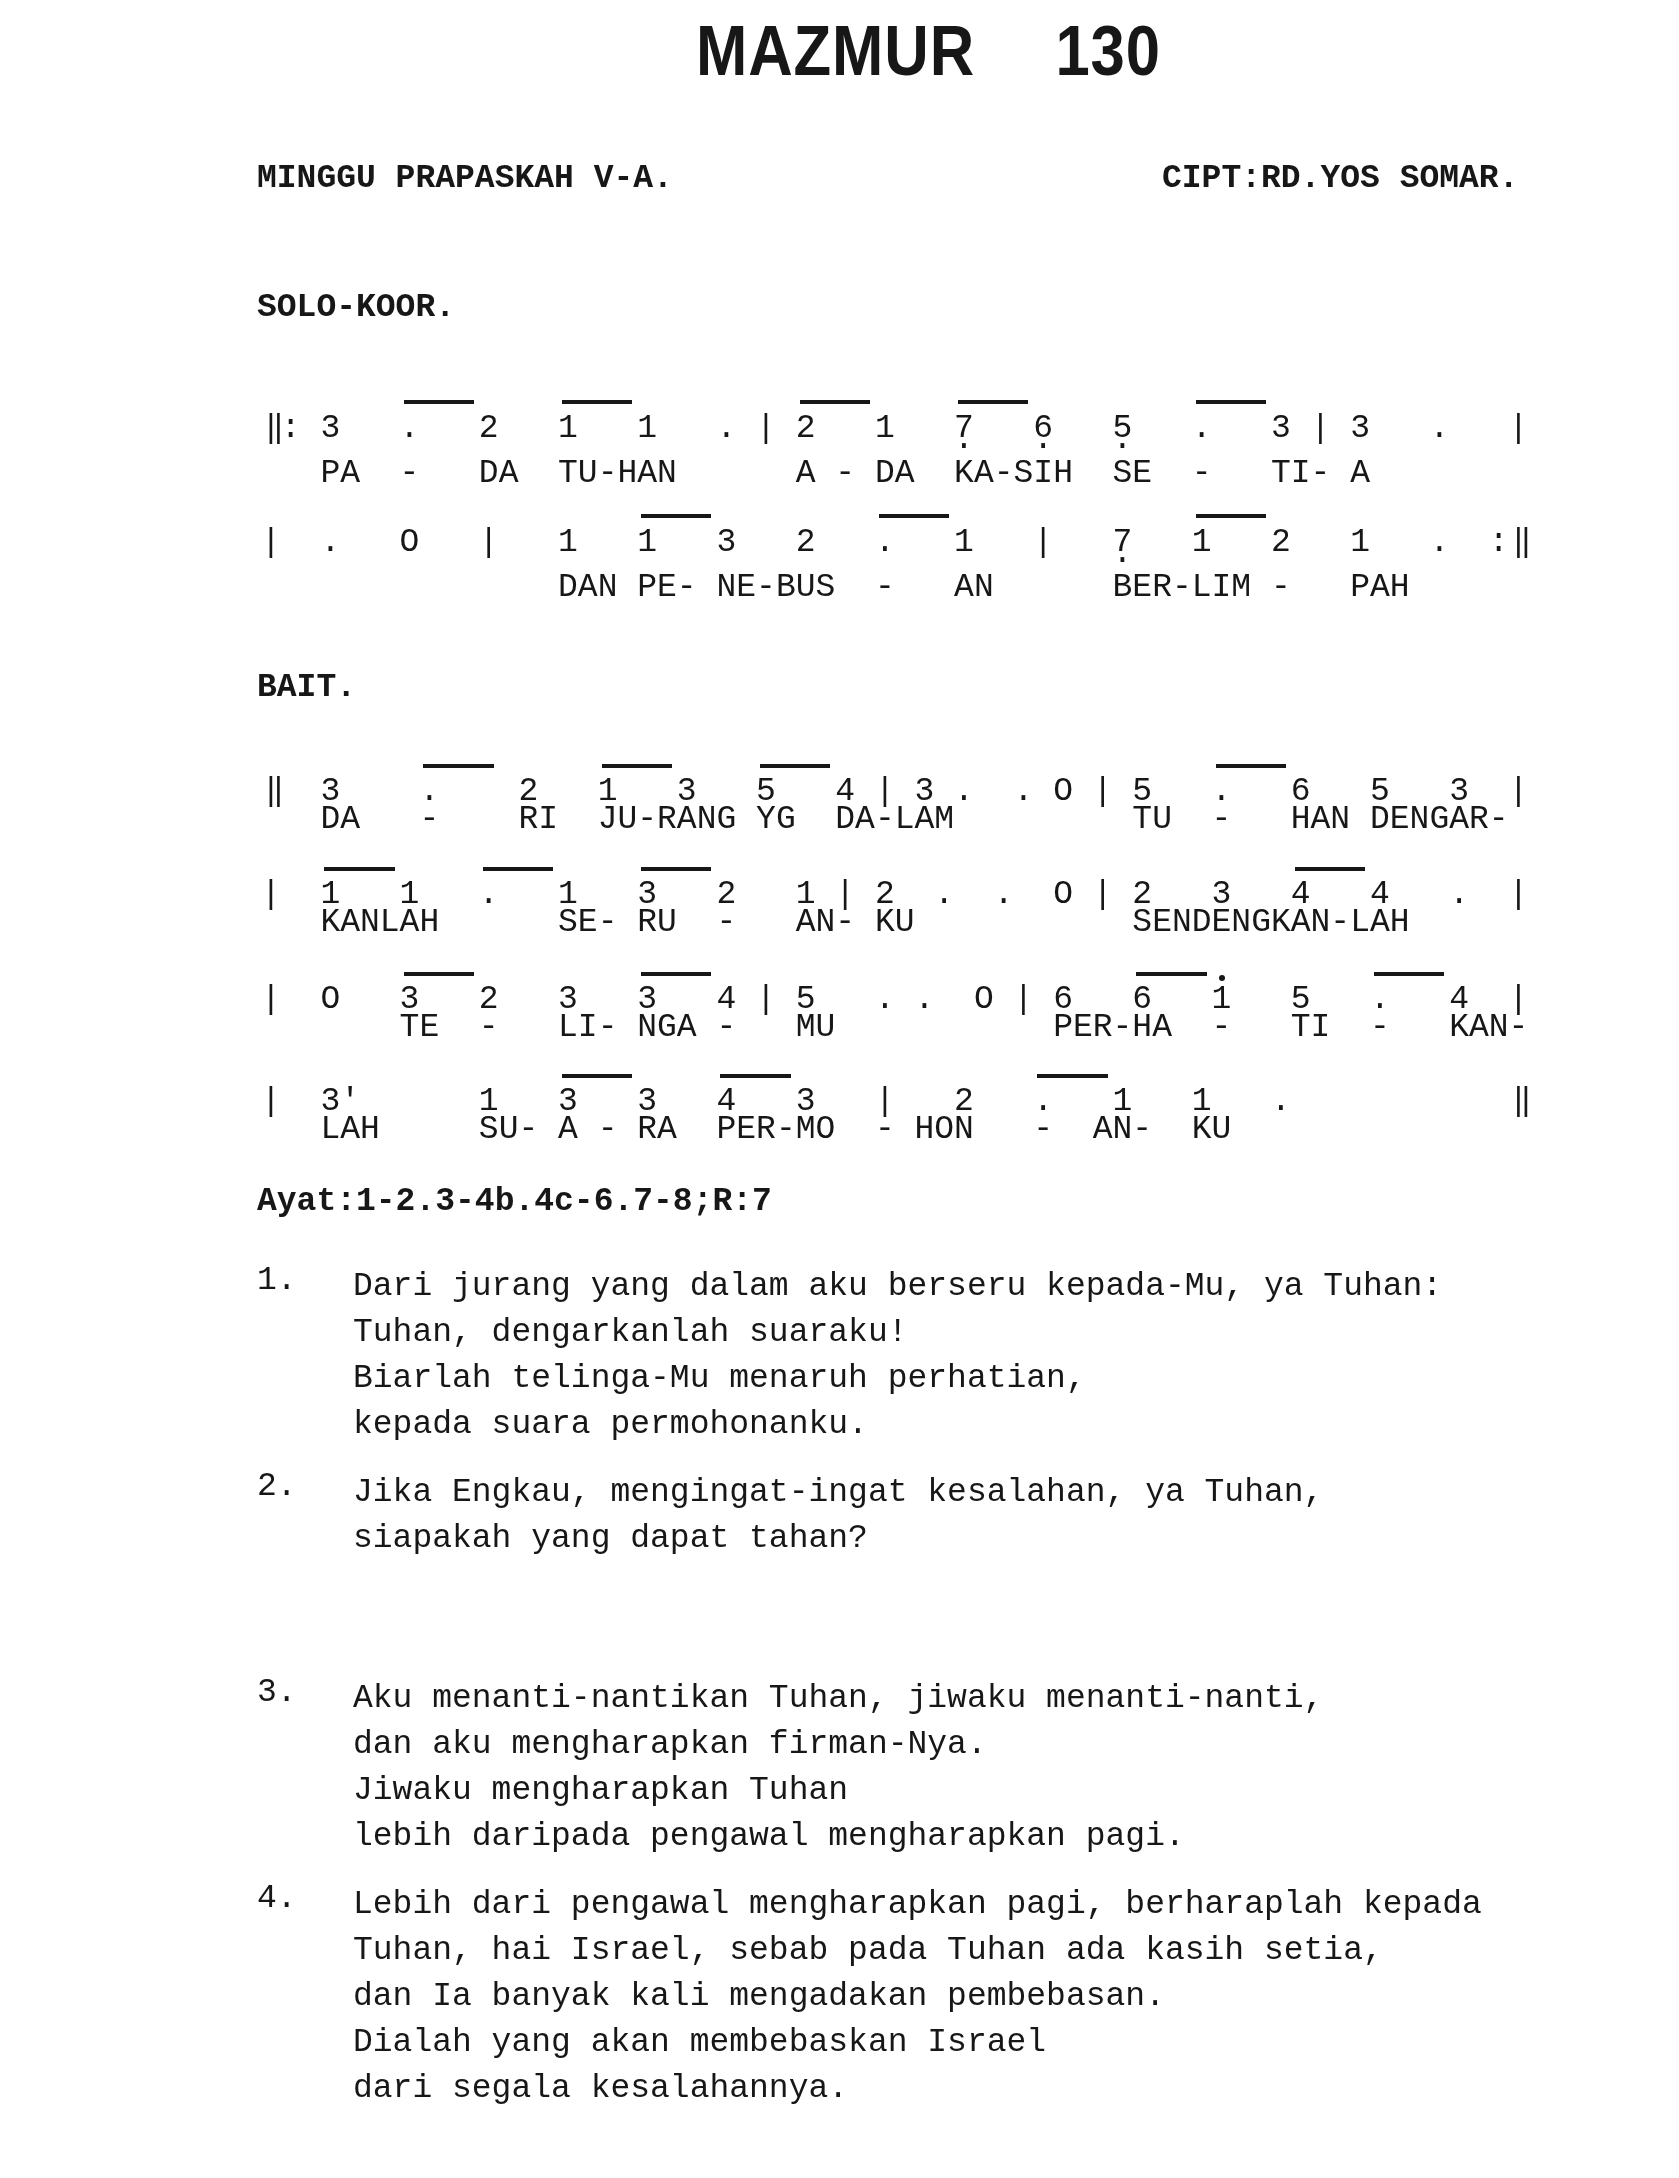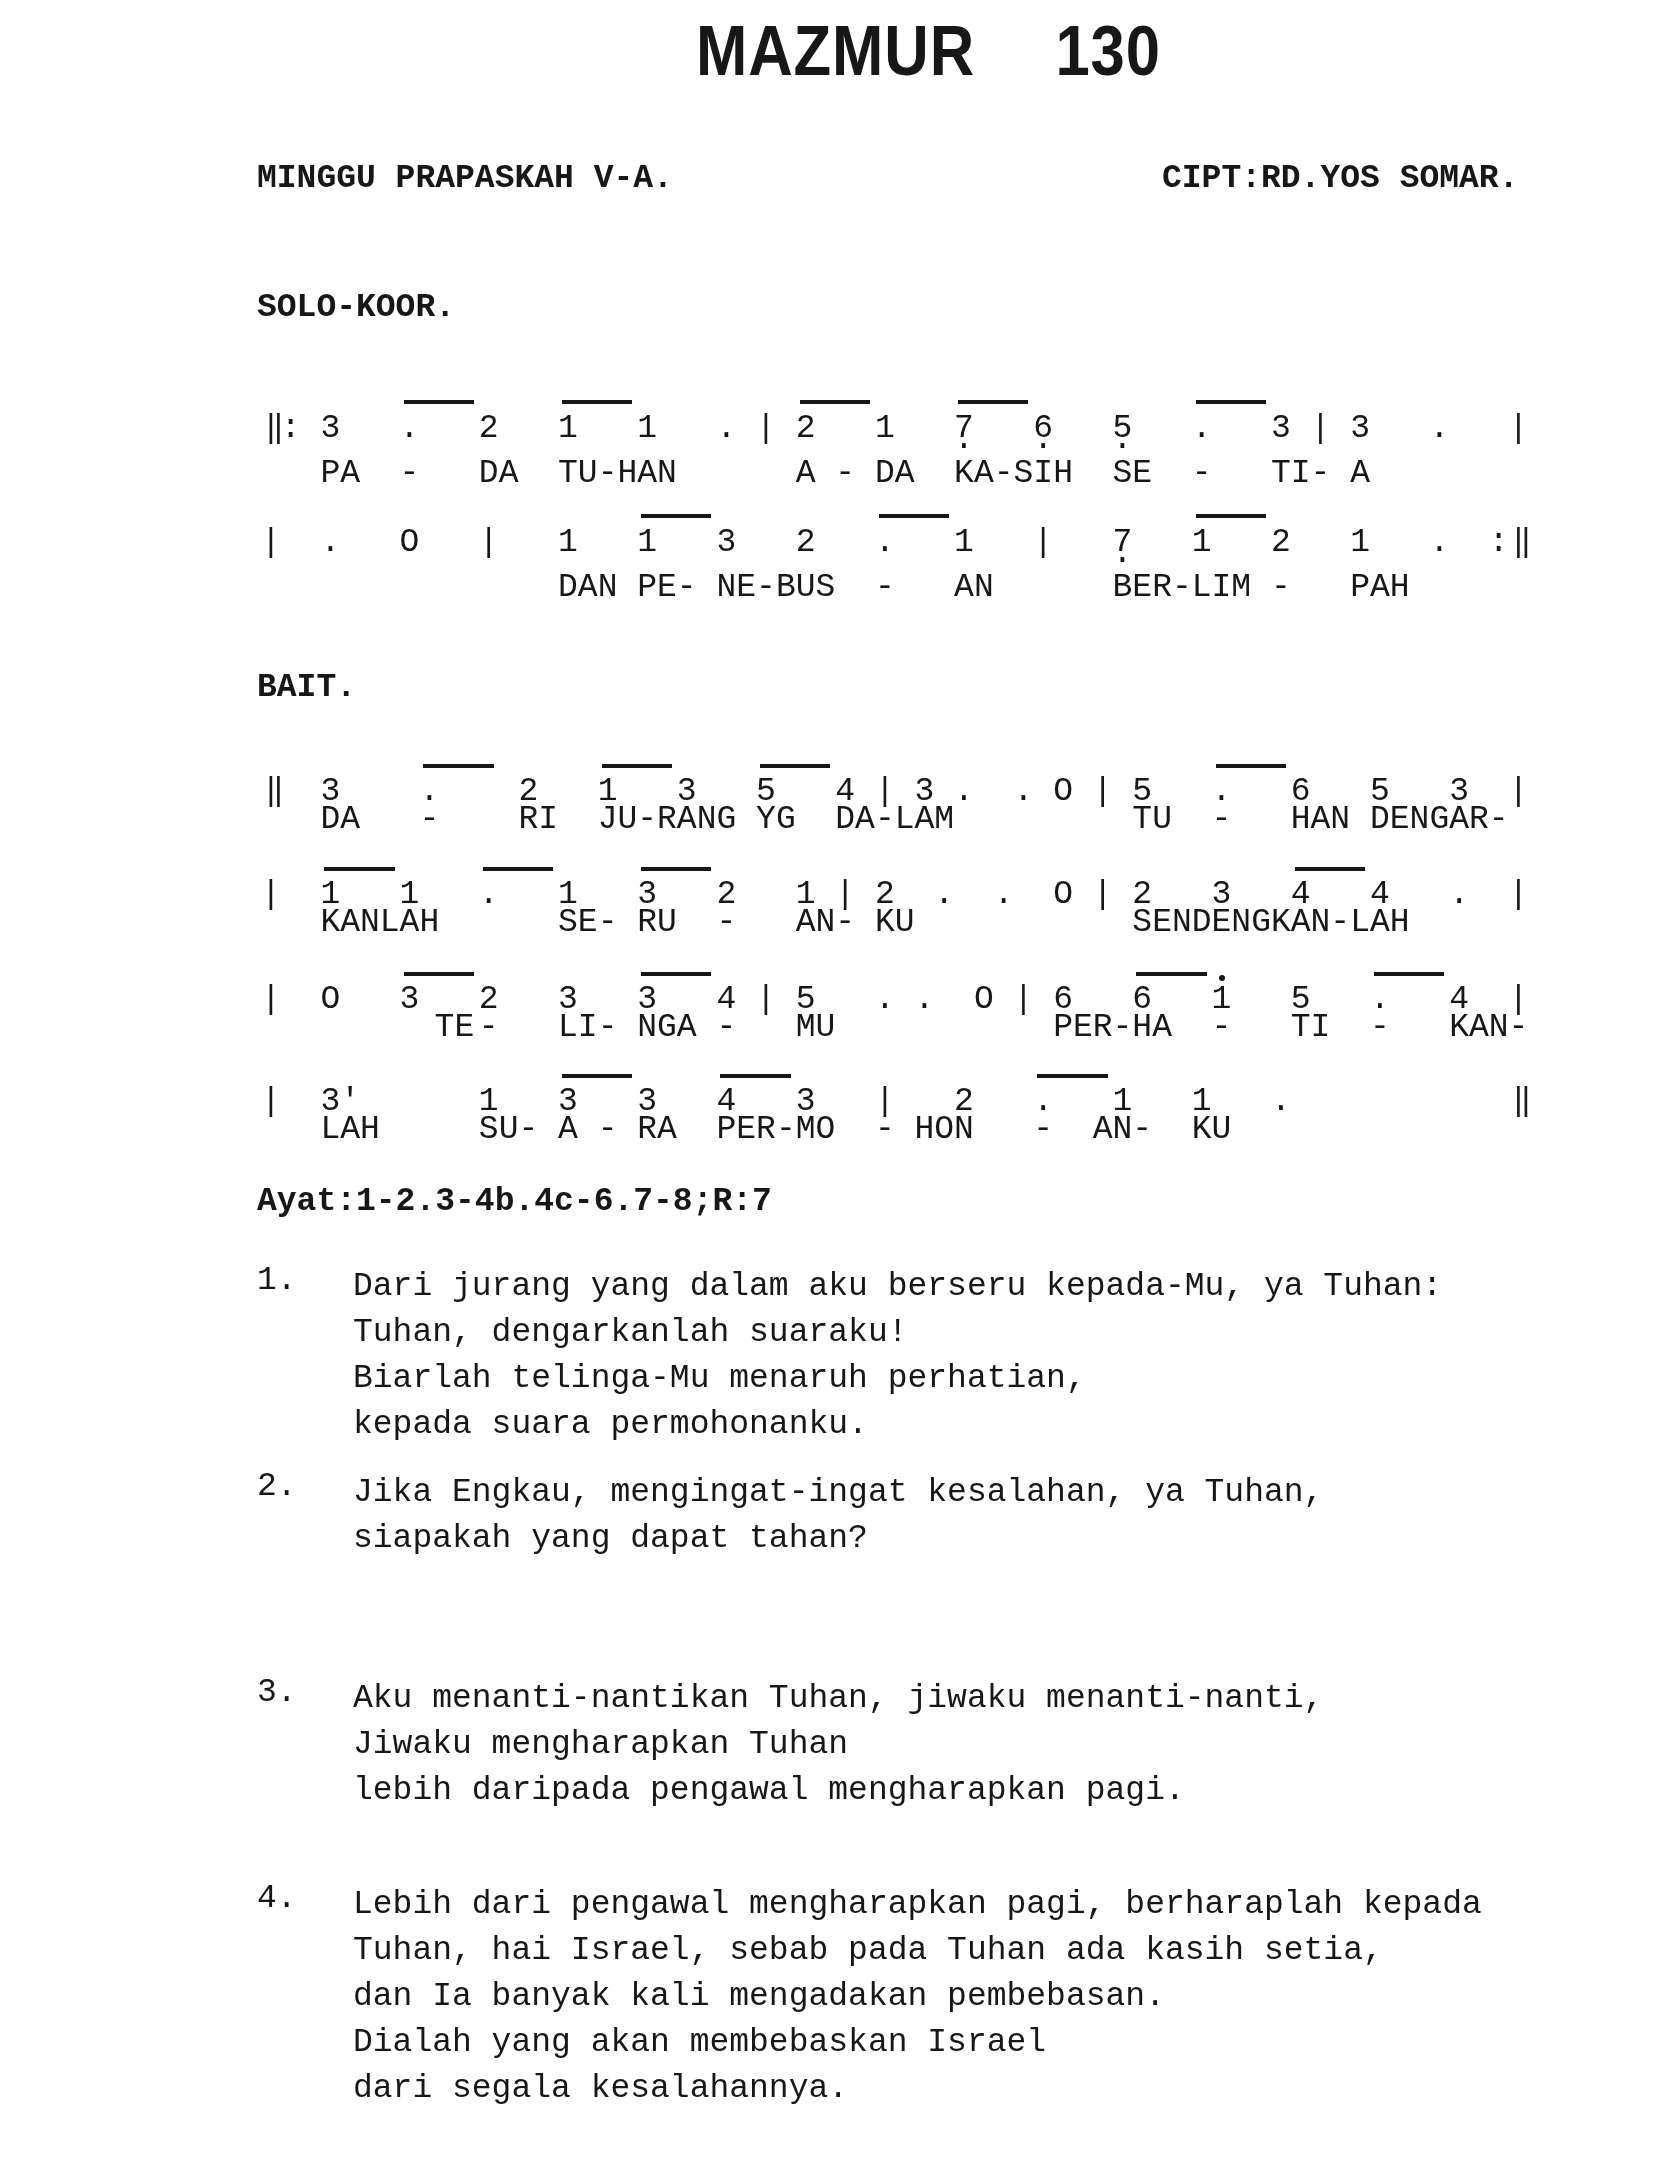--- a/index.html
+++ b/index.html
@@ -202,21 +202,21 @@
         <span class="tok" style="left: 36ch; top: 28px;">O</span>
         <span class="tok" style="left: 38ch; top: 28px;">|</span>
         <span class="tok" style="left: 40ch; top: 28px;">6</span>
         <span class="tok" style="left: 44ch; top: 28px;">6</span>
         <span class="tok" style="left: 48ch; top: 28px;">1</span>
         <span class="tok" style="left: 52ch; top: 28px;">5</span>
         <span class="tok" style="left: 56ch; top: 28px;">.</span>
         <span class="tok" style="left: 60ch; top: 28px;">4</span>
         <span class="tok" style="left: 63ch; top: 28px;">|</span>
         <div class="hidot" style="left: calc(48ch + 7px); top: 20px;"></div>
-        <span class="tok" style="left: 7ch; top: 56px; margin-left: 35px;">TE</span>
+        <span class="tok" style="left: 7ch; top: 56px;">TE</span>
         <span class="tok" style="left: 11ch; top: 56px;">-</span>
         <span class="tok" style="left: 15ch; top: 56px;">LI-</span>
         <span class="tok" style="left: 19ch; top: 56px;">NGA</span>
         <span class="tok" style="left: 23ch; top: 56px;">-</span>
         <span class="tok" style="left: 27ch; top: 56px;">MU</span>
         <span class="tok" style="left: 40ch; top: 56px;">PER-HA</span>
         <span class="tok" style="left: 48ch; top: 56px;">-</span>
         <span class="tok" style="left: 52ch; top: 56px;">TI</span>
         <span class="tok" style="left: 56ch; top: 56px;">-</span>
         <span class="tok" style="left: 60ch; top: 56px;">KAN-</span>
@@ -262,21 +262,21 @@
       <div class="verse" style="top: 1261px;">
         <span class="vnum">1.</span>
         <div class="vlines"><div class="vline">Dari jurang yang dalam aku berseru kepada-Mu, ya Tuhan:</div><div class="vline">Tuhan, dengarkanlah suaraku!</div><div class="vline">Biarlah telinga-Mu menaruh perhatian,</div><div class="vline">kepada suara permohonanku.</div></div>
       </div>
       <div class="verse" style="top: 1467px;">
         <span class="vnum">2.</span>
         <div class="vlines"><div class="vline">Jika Engkau, mengingat-ingat kesalahan, ya Tuhan,</div><div class="vline">siapakah yang dapat tahan?</div></div>
       </div>
       <div class="verse" style="top: 1673px;">
         <span class="vnum">3.</span>
-        <div class="vlines"><div class="vline">Aku menanti-nantikan Tuhan, jiwaku menanti-nanti,</div><div class="vline">Jiwaku mengharapkan Tuhan</div><div class="vline">lebih daripada pengawal mengharapkan pagi.</div></div>
+        <div class="vlines"><div class="vline">Aku menanti-nantikan Tuhan, jiwaku menanti-nanti,</div><div class="vline">dan aku mengharapkan firman-Nya.</div><div class="vline">Jiwaku mengharapkan Tuhan</div><div class="vline">lebih daripada pengawal mengharapkan pagi.</div></div>
       </div>
       <div class="verse" style="top: 1879px;">
         <span class="vnum">4.</span>
         <div class="vlines"><div class="vline">Lebih dari pengawal mengharapkan pagi, berharaplah kepada</div><div class="vline">Tuhan, hai Israel, sebab pada Tuhan ada kasih setia,</div><div class="vline">dan Ia banyak kali mengadakan pembebasan.</div><div class="vline">Dialah yang akan membebaskan Israel</div><div class="vline">dari segala kesalahannya.</div></div>
       </div>
     </div>
 </div>
 
 
 </body></html>

